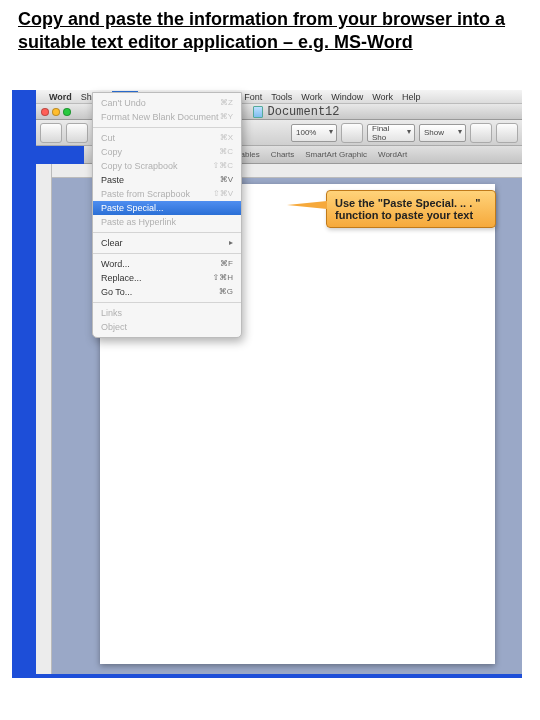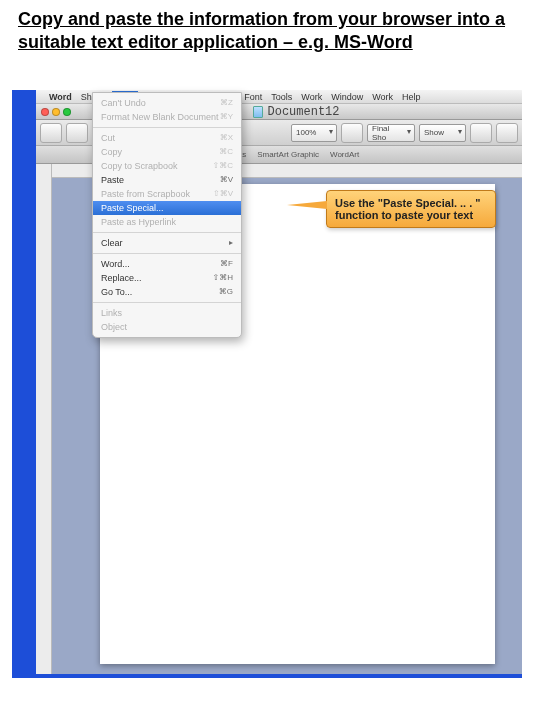--- a/index.html
+++ b/index.html
@@ -101,20 +101,21 @@
     height: 18px;
     background: linear-gradient(#e0e0e0,#c4c4c4);
     border-bottom: 1px solid #999;
     display:flex;
     align-items:center;
     font-size: 8px;
     color:#555;
     gap: 11px;
     padding: 0 60px 0 130px;
     overflow:hidden;
+    margin-left:48px;
   }
   
   .workspace {
     position: relative;
     height: 510px;
     background: #9aa8c7;
     display: flex;
   }
   .vruler {
     width: 16px;

